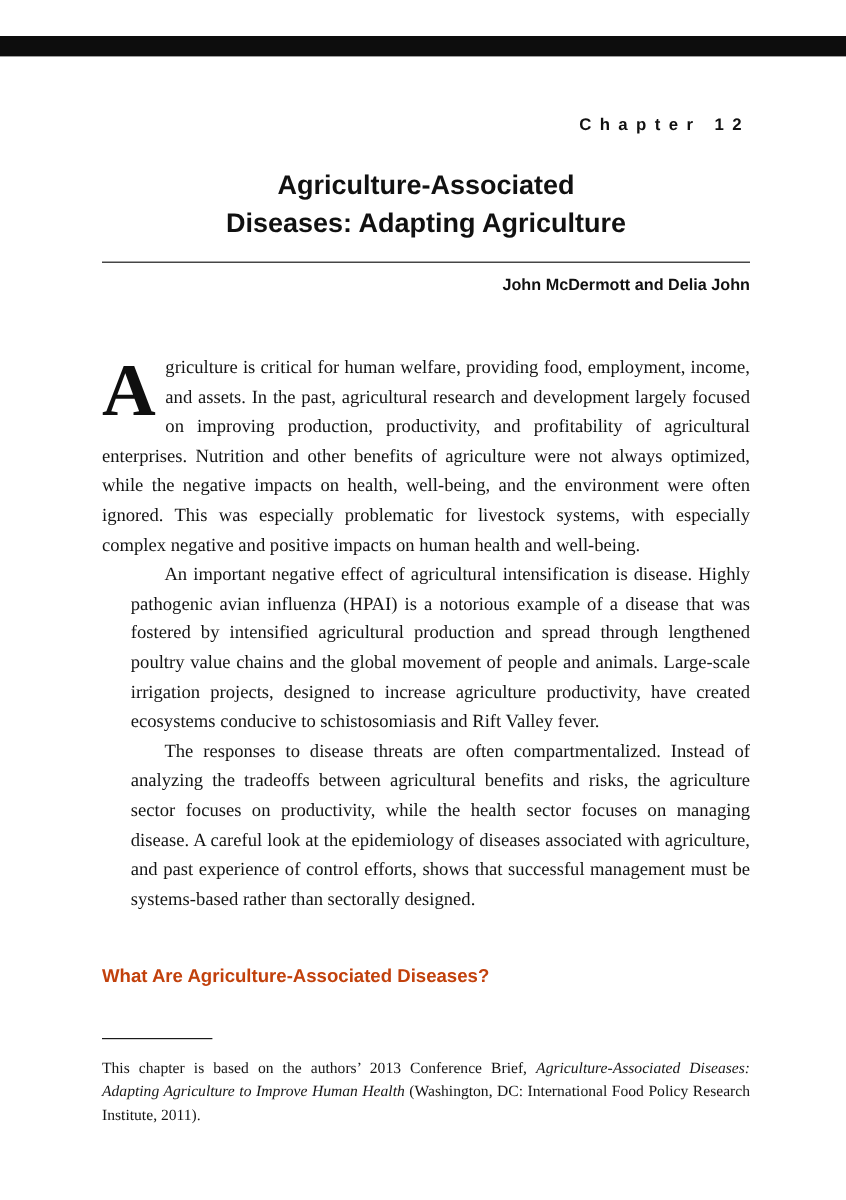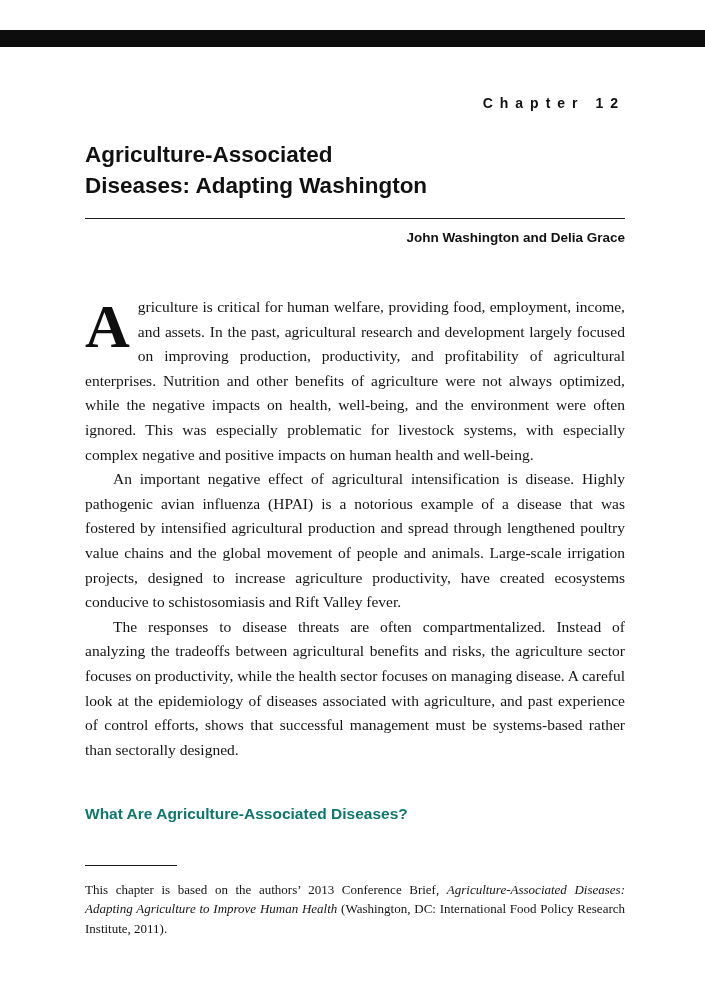--- a/index.html
+++ b/index.html
@@ -28,21 +28,21 @@
     margin-top: 48px;
     text-align: right;
     font-family: "Liberation Sans", sans-serif;
     font-weight: bold;
     font-size: 14px;
     letter-spacing: 7px;
     color: #111111;
   }
   .title {
     margin-top: 28px;
-    text-align: left;
+    text-align: center;
     font-family: "Liberation Sans", sans-serif;
     font-weight: bold;
     font-size: 22.5px;
     line-height: 31px;
     color: #111111;
   }
   .title-rule {
     margin-top: 17px;
     border: none;
     border-top: 1.5px solid #1a1a1a;
@@ -61,37 +61,38 @@
     font-size: 15.5px;
     line-height: 24.6px;
     text-align: justify;
     color: #141414;
   }
   .bodytext p {
     margin: 0;
   }
   .bodytext p.indent {
     text-indent: 28px;
+    margin-left: 24px;
   }
   .dropcap {
     float: left;
     font-family: "Liberation Serif", serif;
     font-weight: bold;
     font-size: 62px;
     line-height: 50px;
     padding: 6px 8px 0 0;
     color: #0f0f0f;
   }
   .section-heading {
     margin-top: 40px;
     margin-bottom: 4px;
     font-family: "Liberation Sans", sans-serif;
     font-weight: bold;
     font-size: 15.5px;
-    color: #0f766e;
+    color: #c2410c;
   }
   .footnote-block {
     margin-top: 38px;
   }
   .footnote-rule {
     width: 92px;
     border: none;
     border-top: 1px solid #1a1a1a;
     margin: 0 0 14px 0;
   }
@@ -112,26 +113,26 @@
 <div class="page">
 
   <div class="topbar"></div>
 
   <div class="content">
 
     <div class="chapter-label">Chapter 12</div>
 
     <div class="title">
       <span style="display:block">Agriculture-Associated</span>
-      <span style="display:block">Diseases: Adapting Washington</span>
+      <span style="display:block">Diseases: Adapting Agriculture</span>
     </div>
 
     <hr class="title-rule">
 
-    <div class="authors">John Washington and Delia Grace</div>
+    <div class="authors">John McDermott and Delia John</div>
 
     <div class="bodytext">
 
       <p>
         <span class="dropcap">A</span><span>griculture is critical for human welfare, providing food, employment, income, and assets. In the past, agricultural research and development largely focused on improving production, productivity, and profitability of agricultural enterprises. Nutrition and other benefits of agriculture were not always optimized, while the negative impacts on health, well-being, and the environment were often ignored. This was especially problematic for livestock systems, with especially complex negative and positive impacts on human health and well-being.</span>
       </p>
 
       <p class="indent">An important negative effect of agricultural intensification is disease. Highly pathogenic avian influenza (HPAI) is a notorious example of a disease that was fostered by intensified agricultural production and spread through lengthened poultry value chains and the global movement of people and animals. Large-scale irrigation projects, designed to increase agriculture productivity, have created ecosystems conducive to schistosomiasis and Rift Valley fever.</p>
 
       <p class="indent">The responses to disease threats are often compartmentalized. Instead of analyzing the tradeoffs between agricultural benefits and risks, the agriculture sector focuses on productivity, while the health sector focuses on managing disease. A careful look at the epidemiology of diseases associated with agriculture, and past experience of control efforts, shows that successful management must be systems-based rather than sectorally designed.</p>

